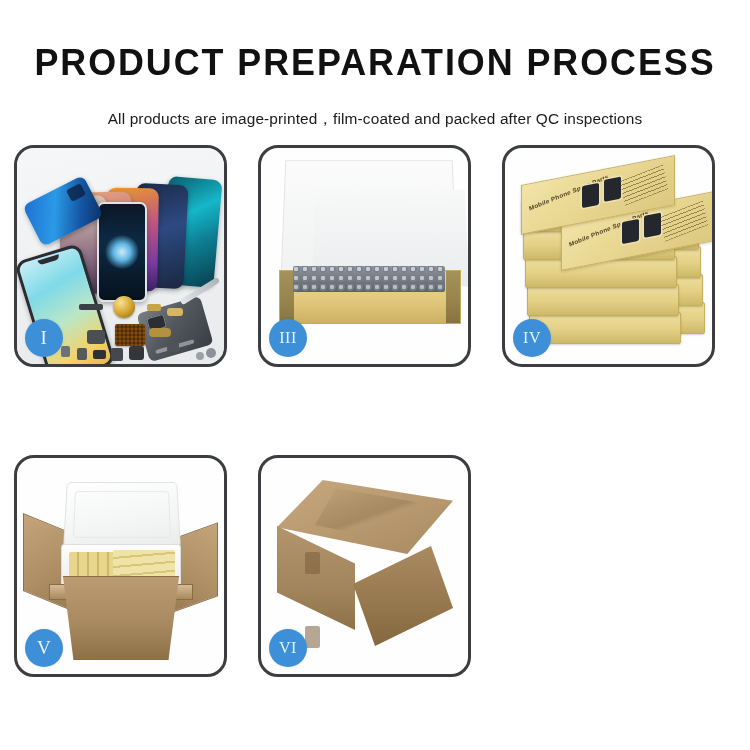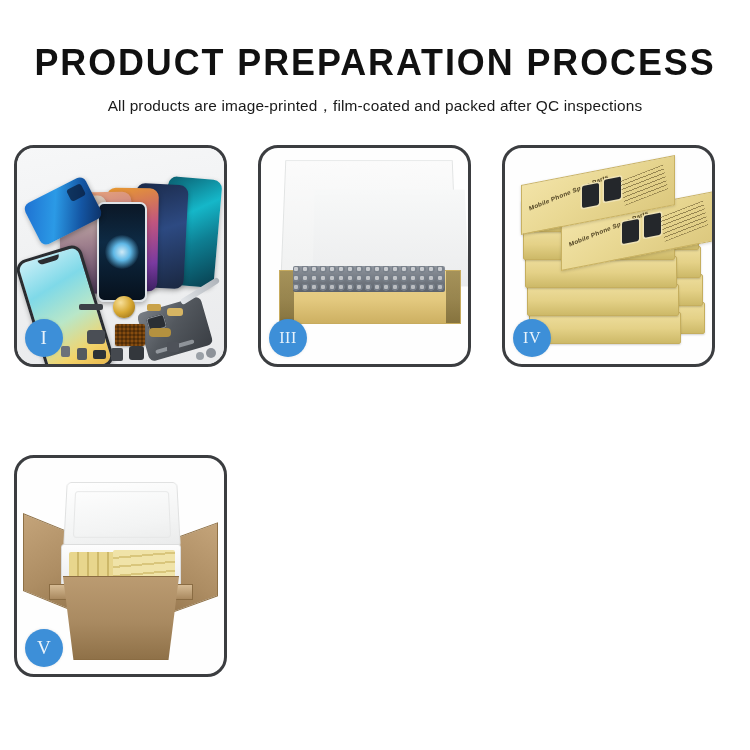--- a/index.html
+++ b/index.html
@@ -22,21 +22,21 @@
     padding-top: 42px;
     font-size: 37px;
     font-weight: 700;
     letter-spacing: 2.0px;
     color: #111111;
     font-family: "Liberation Sans", sans-serif;
     transform: scaleX(0.97);
     white-space: nowrap;
   }
   .sub-title {
-    margin: 3px;
+    margin: 16px;
     padding-top: 9px;
     font-size: 15.4px;
     font-weight: 400;
     letter-spacing: 0.15px;
     color: #1a1a1a;
     white-space: nowrap;
   }
 
   
   .panel-grid {
@@ -482,15 +482,26 @@
         <div class="foam-lid"></div>
         <div class="foam-box"></div>
         <div class="yellow-stack"></div>
         <div class="yellow-stack2"></div>
         <div class="carton-rim"></div>
         <div class="carton-body"></div>
       </div>
       <div class="badge">V</div>
     </div>
 
+    <div class="panel p6">
+      <div class="panel-photo">
+        <div class="c6-top"></div>
+        <div class="c6-seam"></div>
+        <div class="c6-left"></div>
+        <div class="c6-right"></div>
+        <div class="c6-tab t1"></div>
+        <div class="c6-tab t2"></div>
+      </div>
+      <div class="badge small-text">VI</div>
+    </div>
 
   </div>
 </div>
 
 </body></html>

